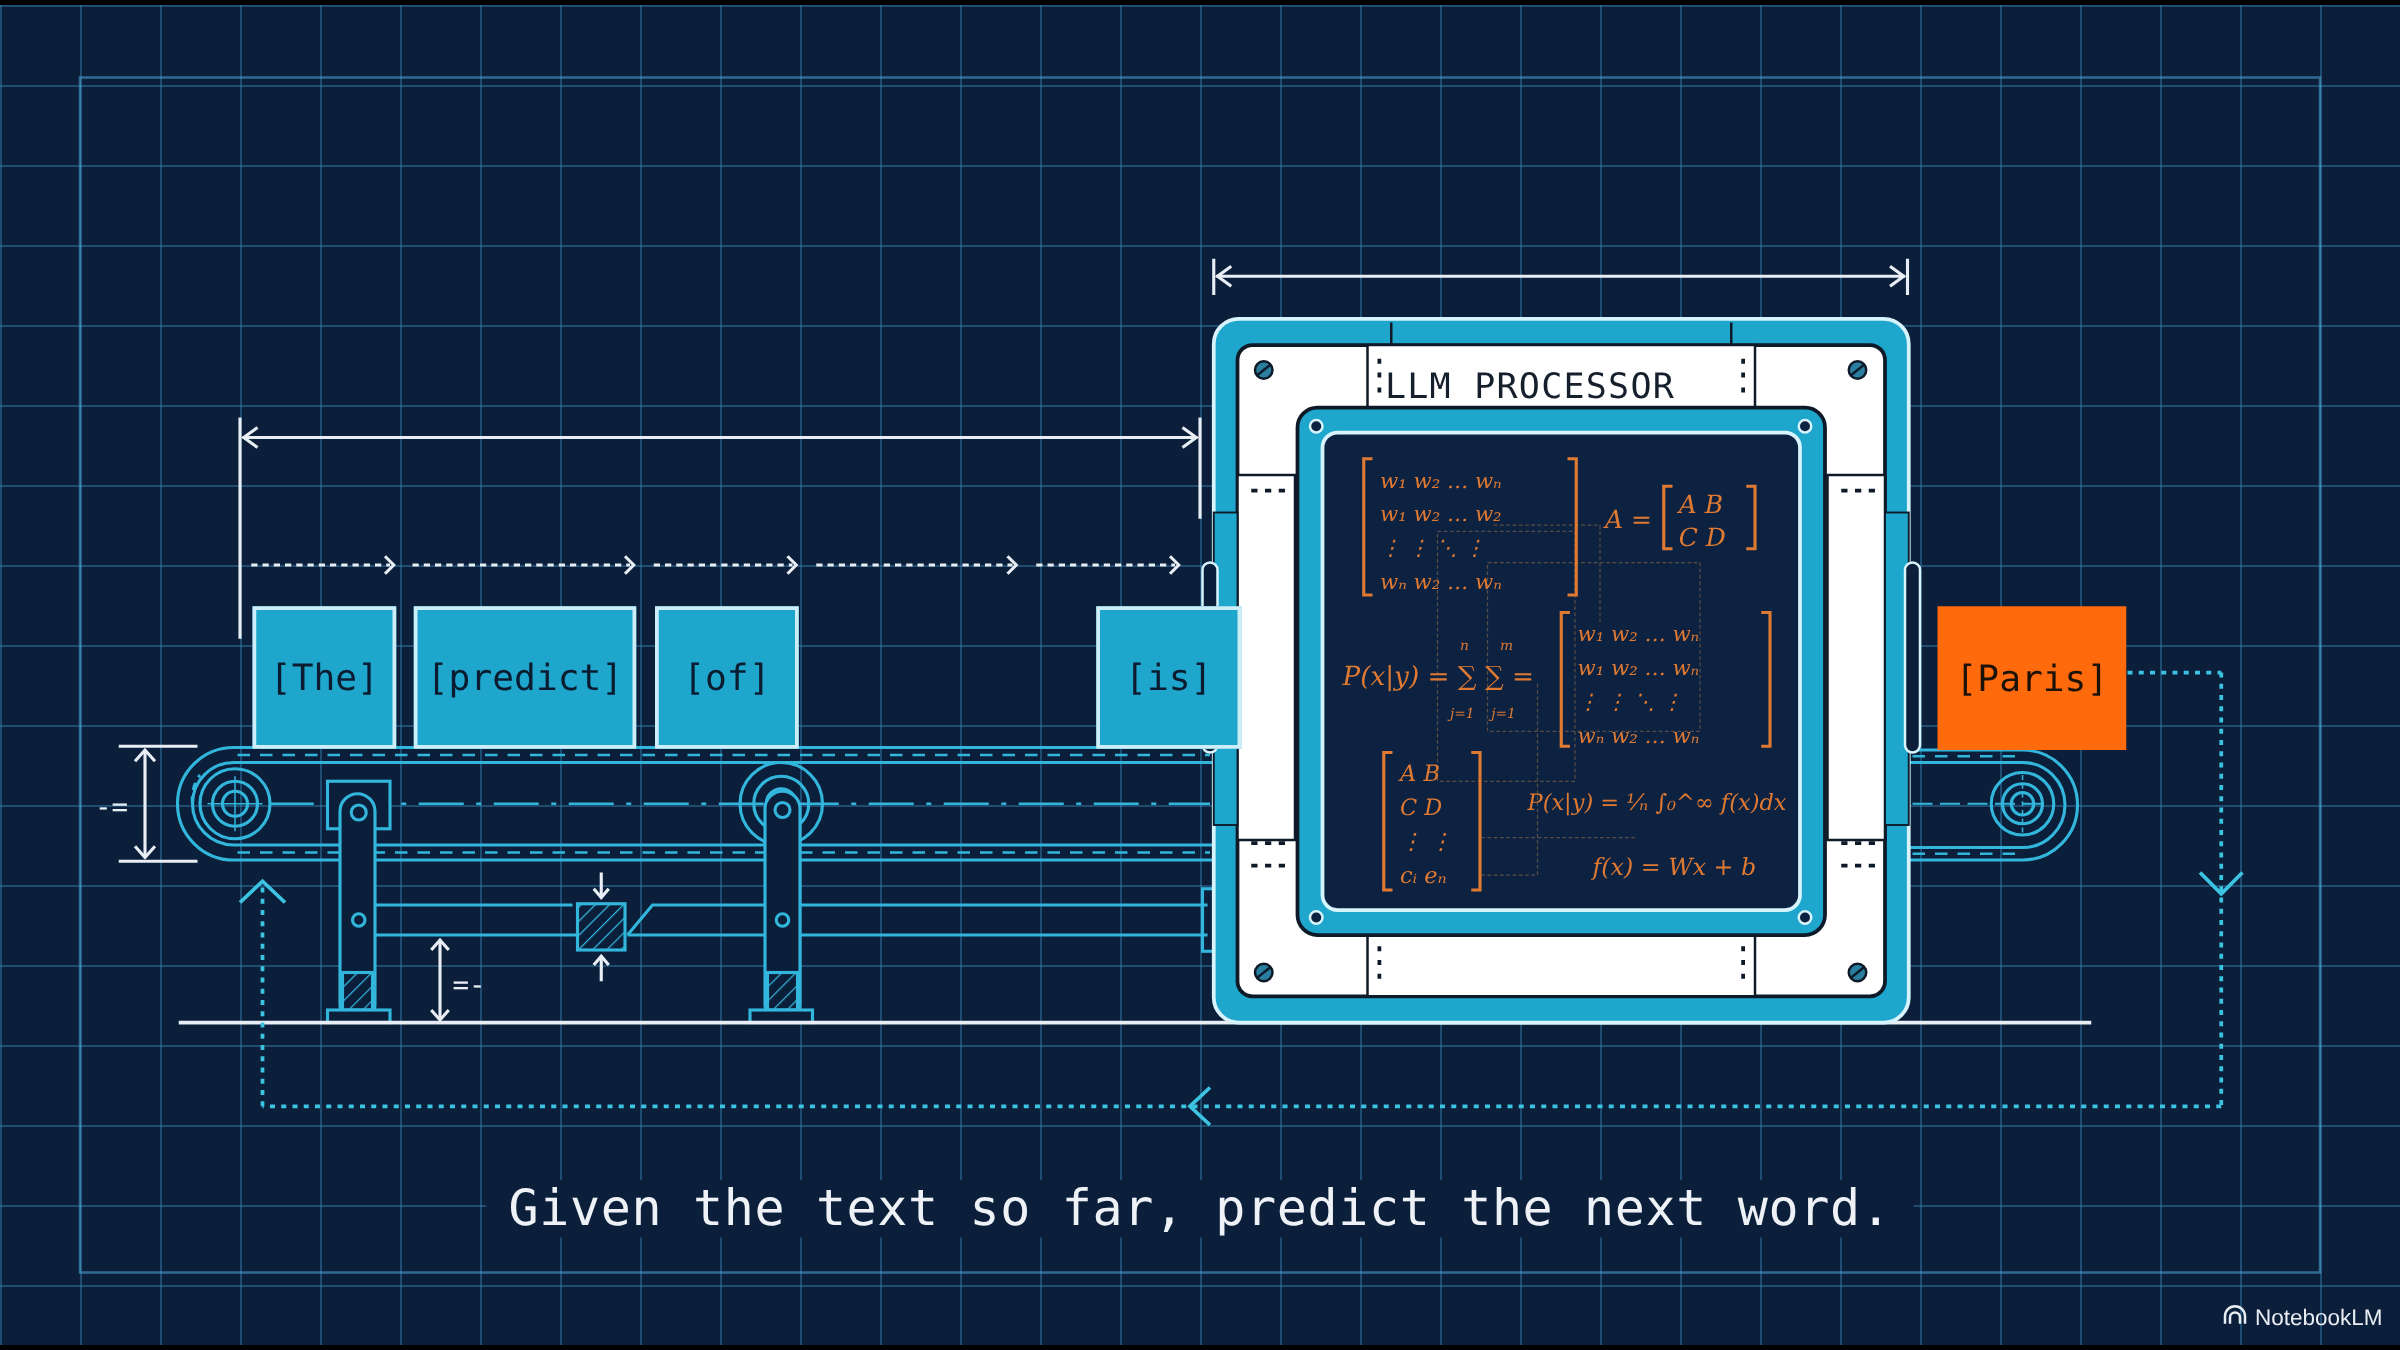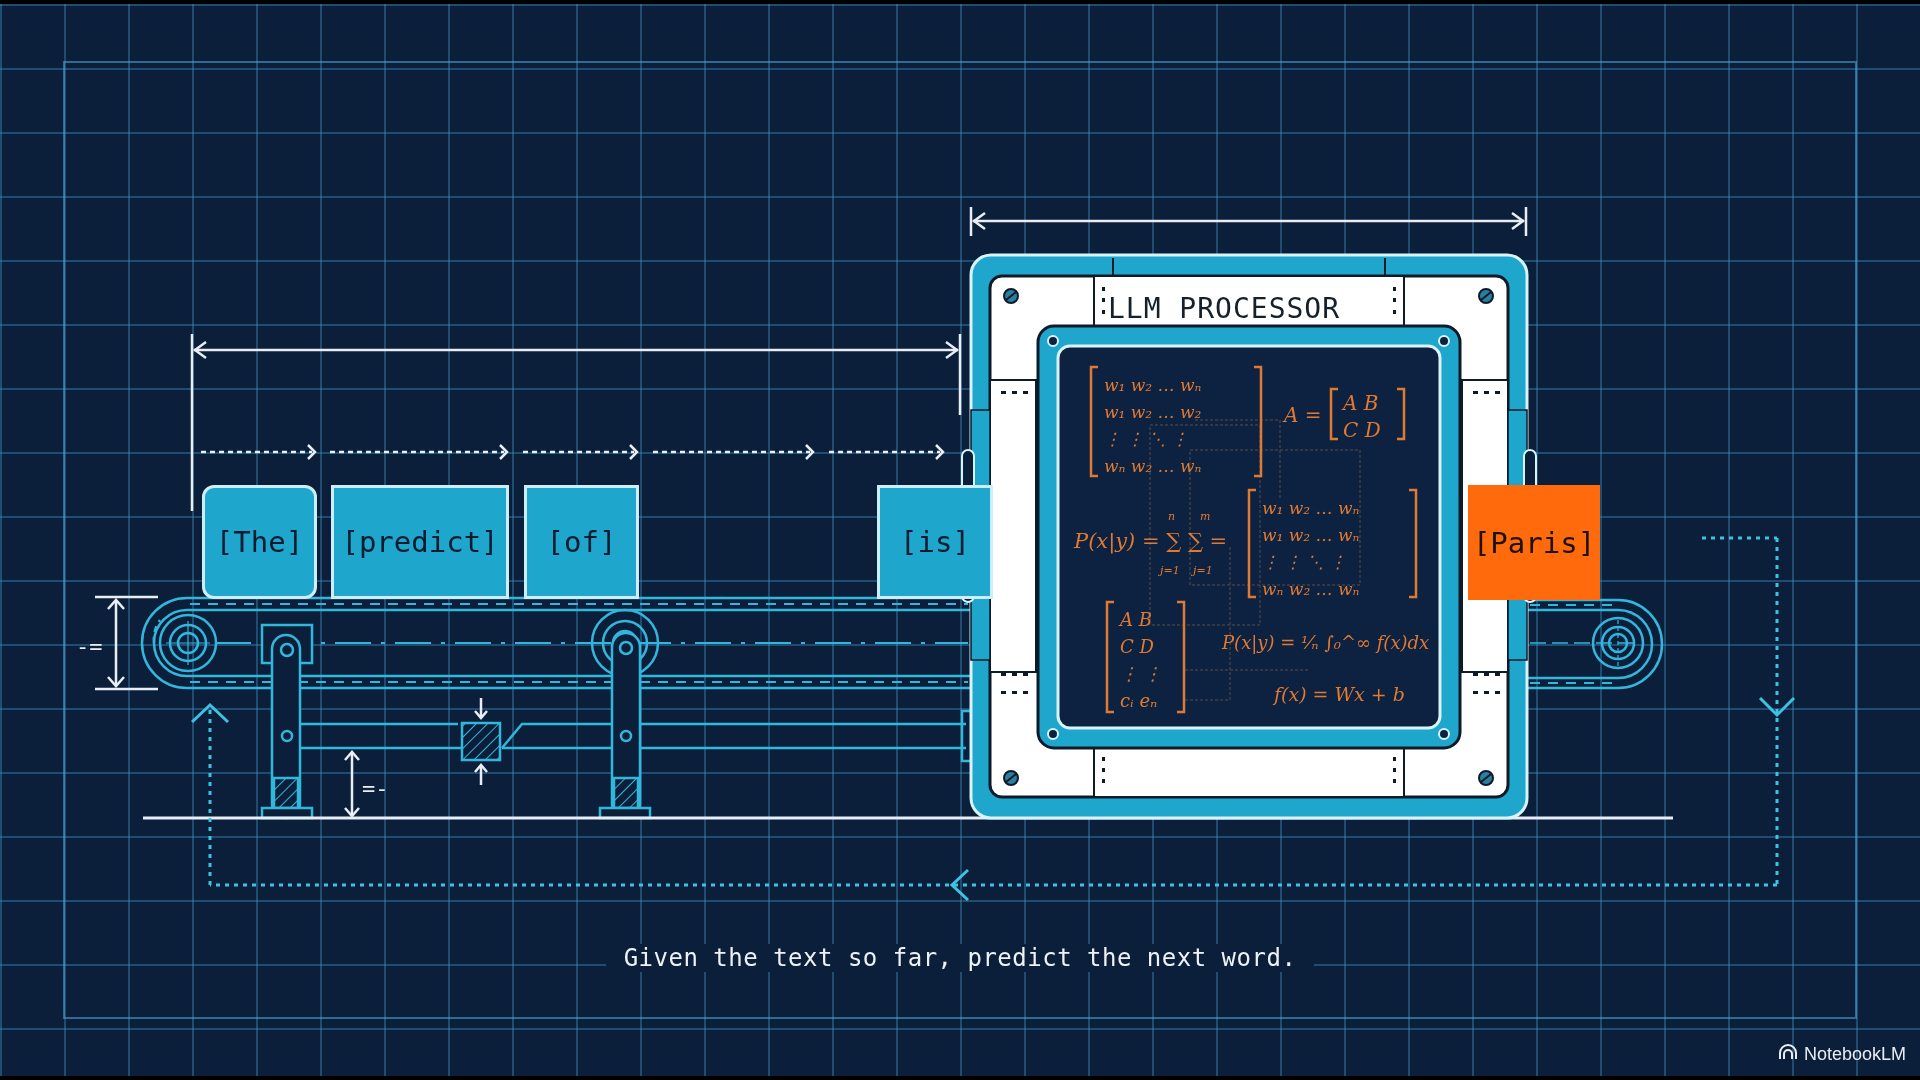--- a/index.html
+++ b/index.html
@@ -42,21 +42,21 @@
     font-family: "DejaVu Sans Mono", "Liberation Mono", monospace;
     font-size: 28px; color: #16202c; letter-spacing: 1px;
   }
   .math {
     position: absolute; font-family: "DejaVu Serif", "Liberation Serif", serif;
     font-style: italic; color: #e07a32; white-space: nowrap;
   }
   .caption {
     position: absolute; left: 0; width: 1920px; top: 940px; text-align: center;
     font-family: "DejaVu Sans Mono", "Liberation Mono", monospace;
-    font-size: 24px; color: #eef2f6; letter-spacing: 0.5px;
+    font-size: 40px; color: #eef2f6; letter-spacing: 0.5px;
   }
   .caption span { background: #0b1f3b; padding: 0 18px; }
   .brand {
     position: absolute; right: 14px; top: 1040px;
     font-family: "Liberation Sans", "DejaVu Sans", sans-serif;
     font-size: 18px; color: #e8edf3; display: flex; align-items: flex-start; gap: 6px;
   }
   .dim-label {
     position: absolute; font-family: "DejaVu Sans Mono", monospace; color: #e8eef4;
     font-size: 22px; line-height: 10px;
@@ -284,21 +284,21 @@
       <polyline points="1760,698 1777,715 1794,698"></polyline>
       <polyline points="968,870 952,885 968,900"></polyline>
       <polyline points="192,722 210,705 228,722"></polyline>
     </g>
   </svg>
 
 
   <div class="dim-label" style="left:76px; top:638px;">-=</div>
   <div class="dim-label" style="left:362px; top:780px;">=-</div>
 
-  <div class="token" style="left:202px; width:115px;border-radius:12px;">[The]</div>
+  <div class="token" style="left:202px; width:115px;">[The]</div>
   <div class="token" style="left:331px; width:178px;">[predict]</div>
   <div class="token" style="left:524px; width:115px;">[of]</div>
   <div class="token" style="left:829px; width:116px;margin-left:48px;">[is]</div>
 
   <div class="proc-label">LLM PROCESSOR</div>
 
   <div>
     <div class="math" style="left:1104px; top:368px; font-size:17px; line-height:27px;">
       <div>w₁   w₂   …   wₙ</div>
       <div>w₁   w₂   …   w₂</div>
@@ -324,21 +324,21 @@
     <div class="math" style="left:1120px; top:602px; font-size:18px; line-height:27px;">
       <div>A   B</div>
       <div>C   D</div>
       <div>⋮     ⋮</div>
       <div>cᵢ   eₙ</div>
     </div>
     <div class="math" style="left:1222px; top:628px; font-size:18px;">P(x|y) = ¹⁄ₙ ∫₀^∞ f(x)dx</div>
     <div class="math" style="left:1274px; top:679px; font-size:19px;">f(x) = Wx + b</div>
   </div>
 
-  <div class="token output" style="left:1468px; width:132px;">[Paris]</div>
+  <div class="token output" style="left:1550px; width:151px;">[Paris]</div>
 
   <div class="caption"><span>Given the text so far, predict the next word.</span></div>
 
   <div class="brand">
     <svg width="20" height="16" viewBox="0 0 20 16">
       <path d="M2 15 V9 A8 8 0 0 1 18 9 V15" fill="none" stroke="#e8edf3" stroke-width="2"></path>
       <path d="M6 15 V10 A4 4 0 0 1 14 10 V15" fill="none" stroke="#e8edf3" stroke-width="2"></path>
     </svg>
     <span>NotebookLM</span>
   </div>

